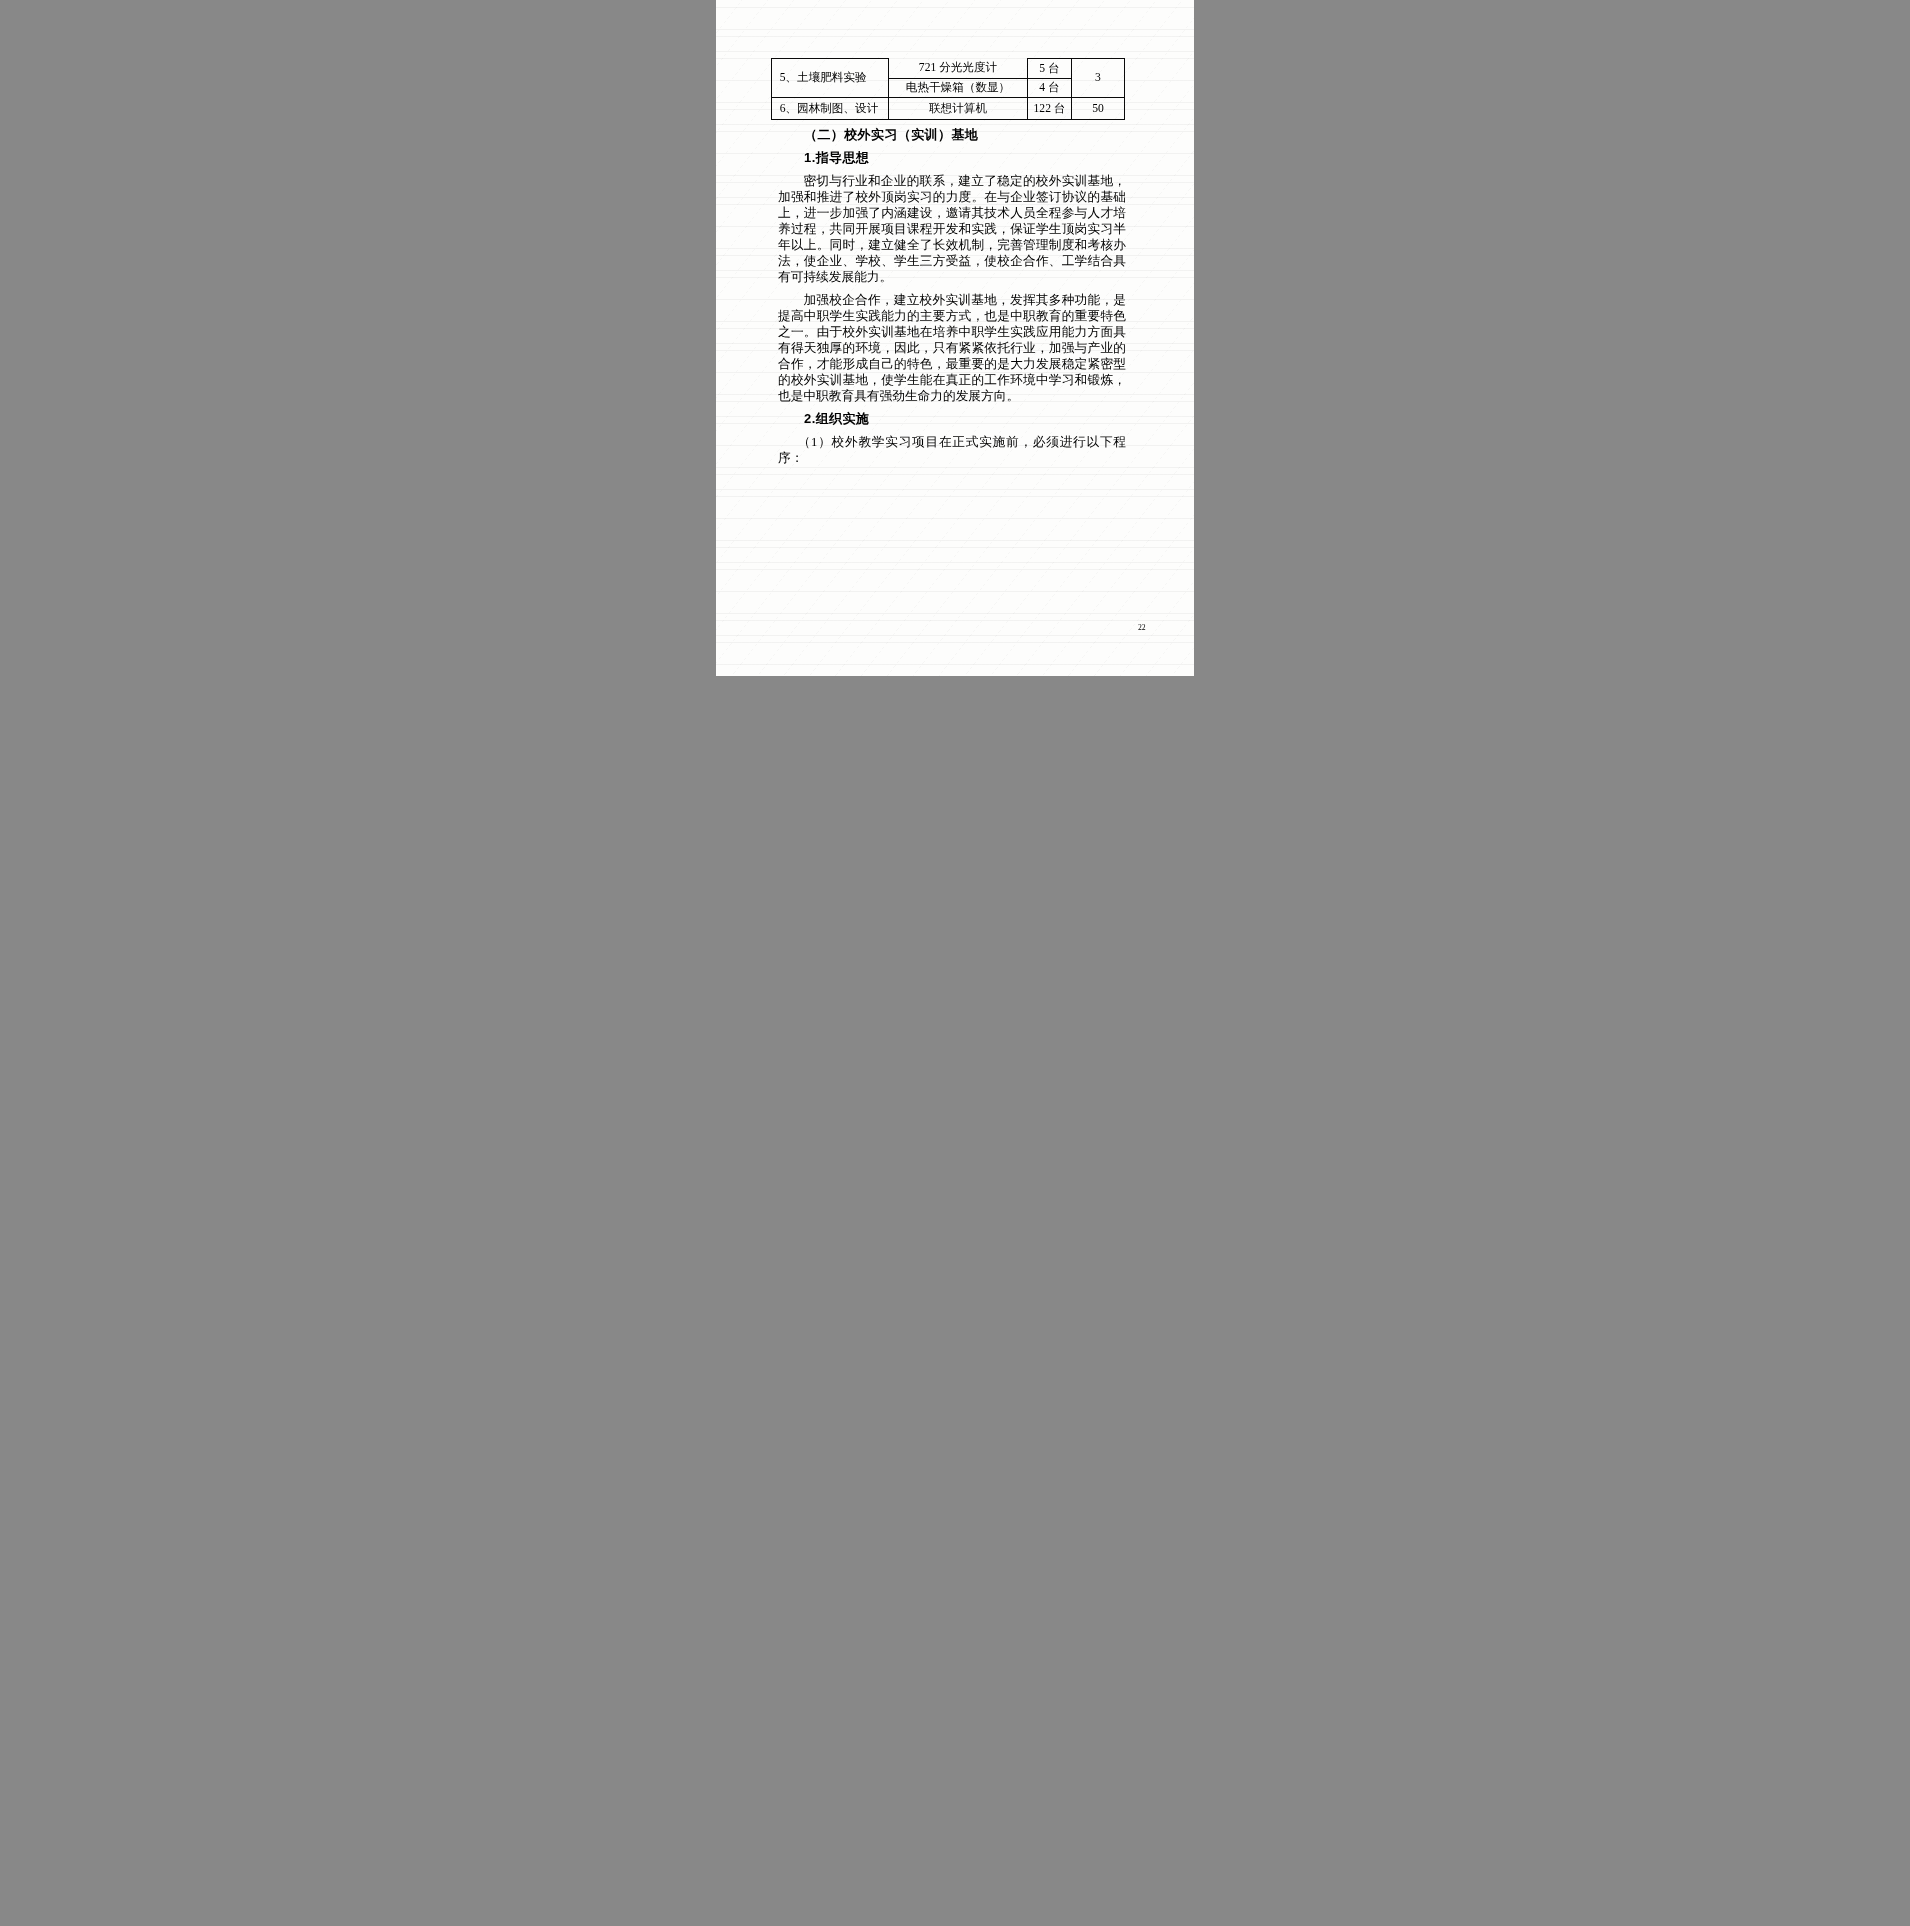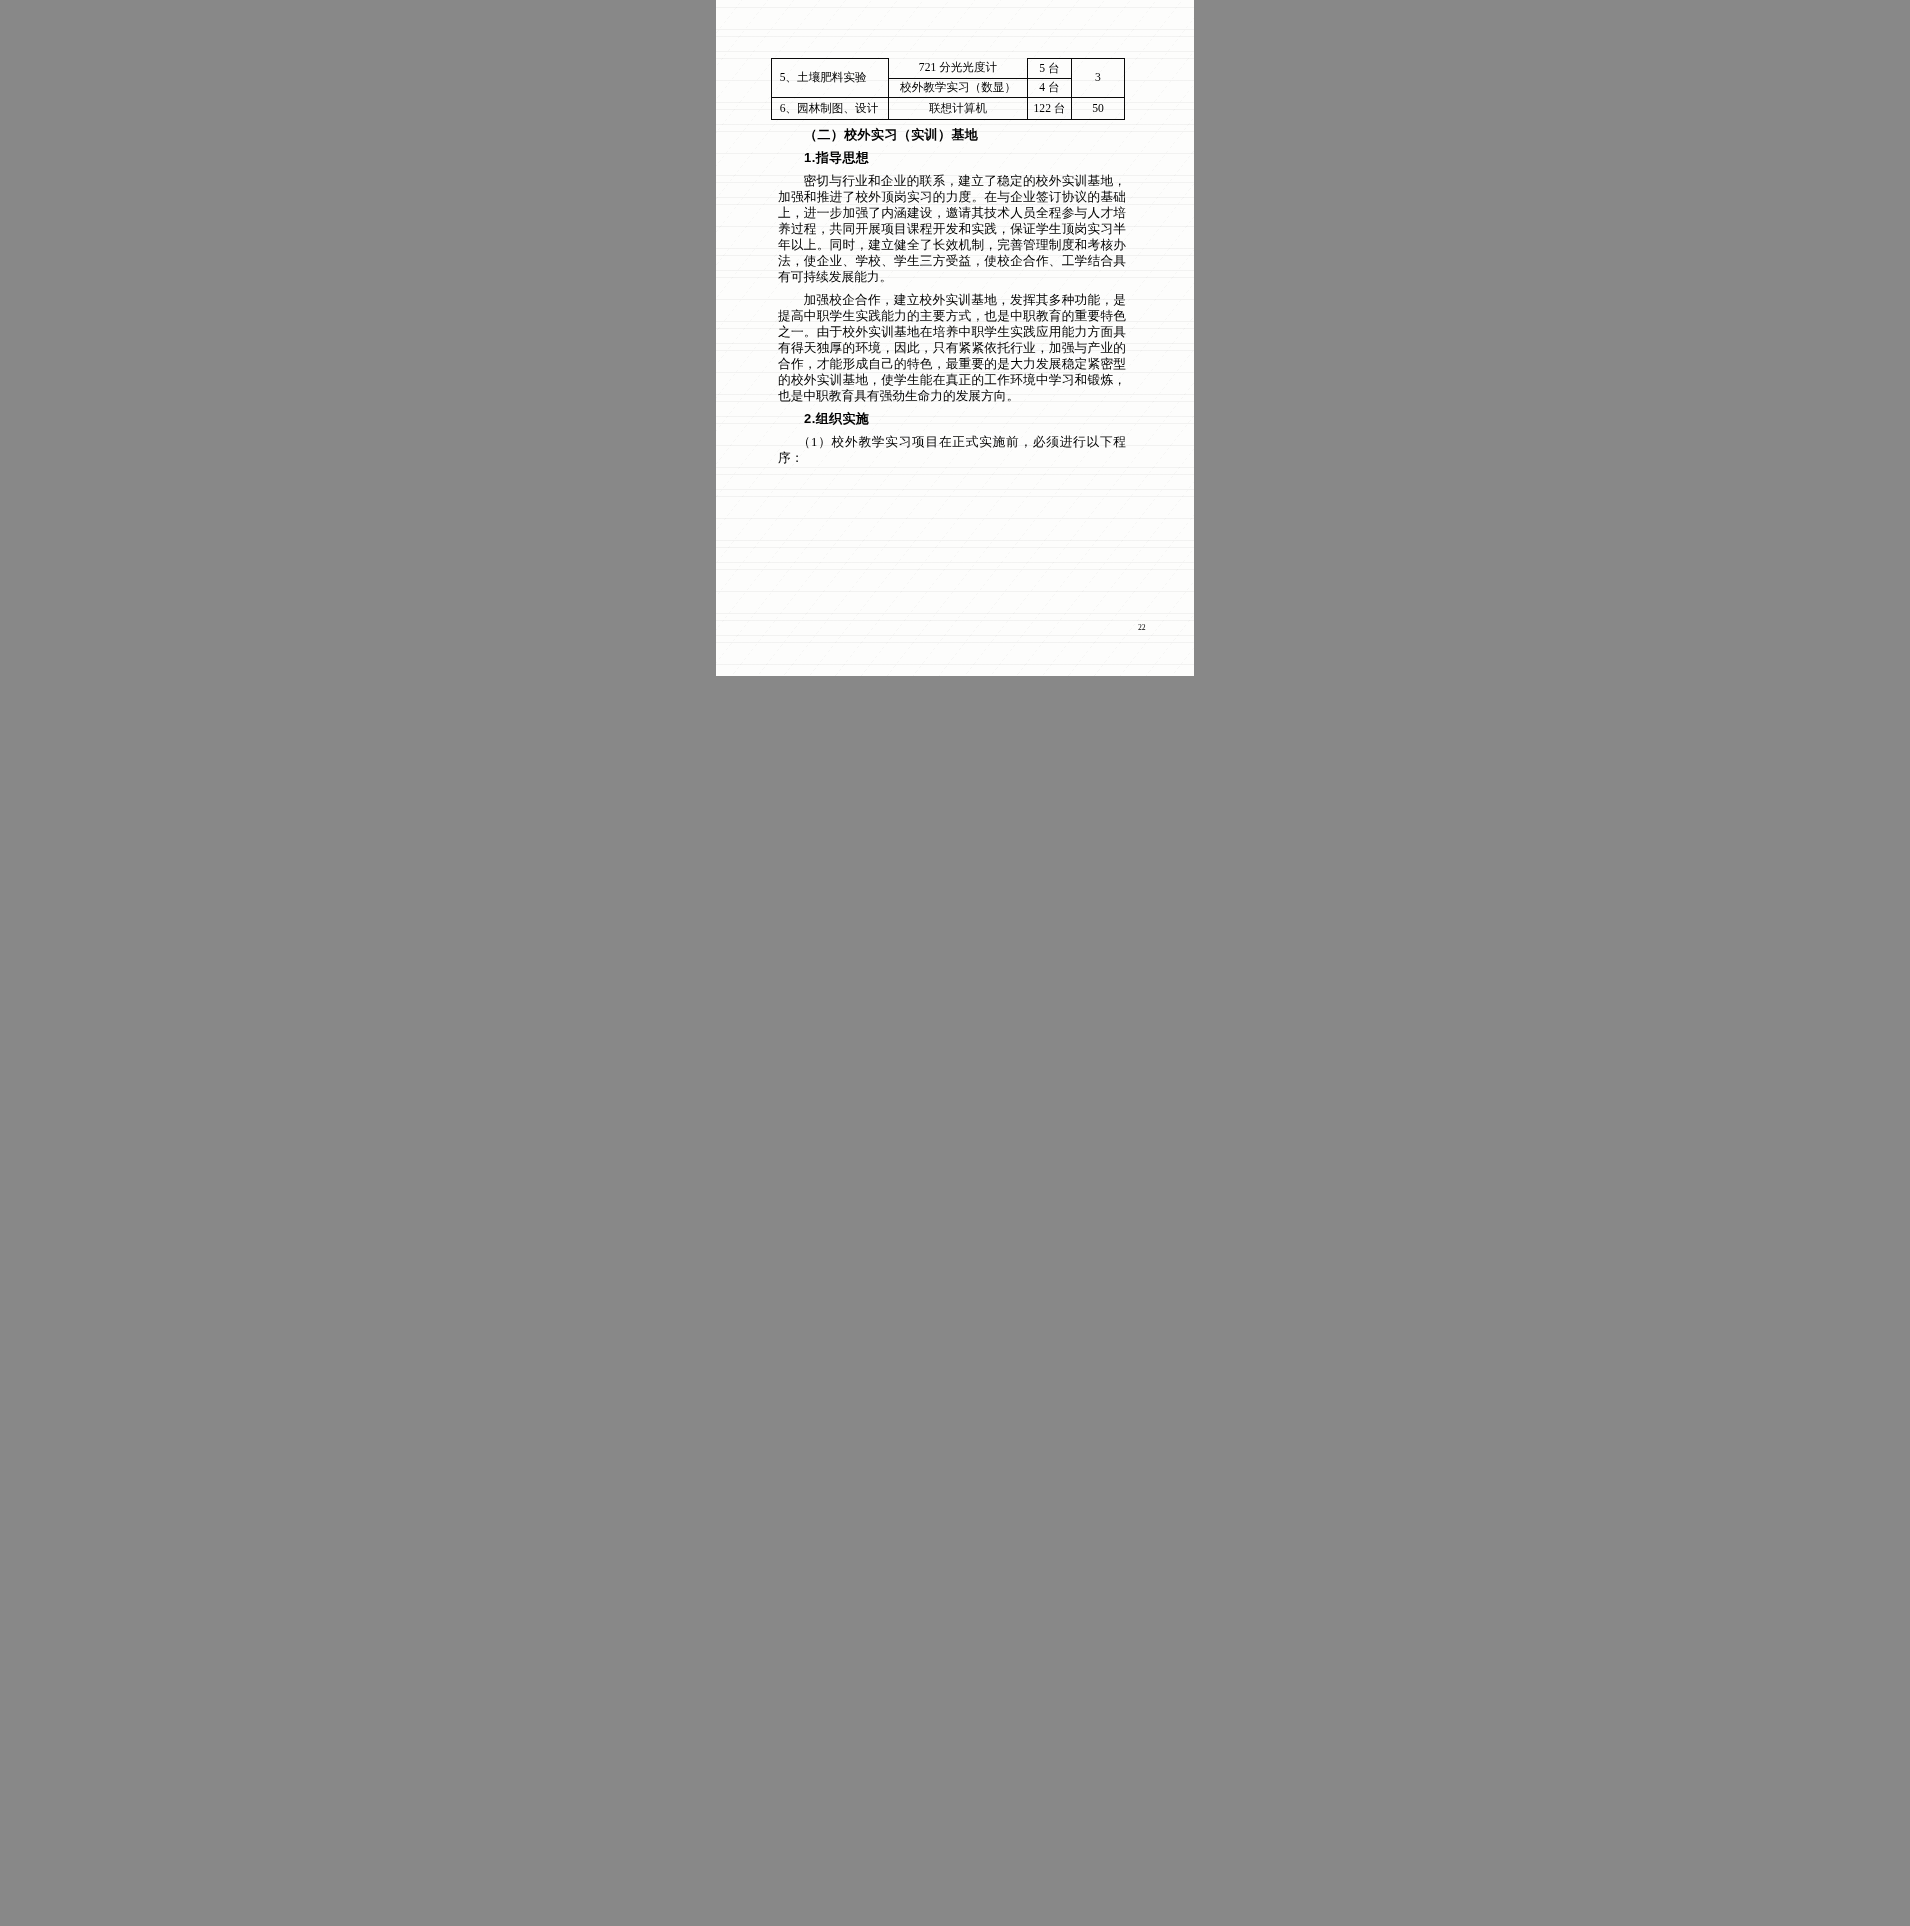--- a/index.html
+++ b/index.html
@@ -89,21 +89,21 @@
         <col style="width:53px">
       </colgroup>
       <tbody>
         <tr class="r1">
           <td class="cat" rowspan="2">5、土壤肥料实验</td>
           <td class="no-top">721 分光光度计</td>
           <td>5 台</td>
           <td rowspan="2">3</td>
         </tr>
         <tr class="r2">
-          <td>校外教学实习（数显）</td>
+          <td>电热干燥箱（数显）</td>
           <td>4 台</td>
         </tr>
         <tr class="r3">
           <td class="cat">6、园林制图、设计</td>
           <td>联想计算机</td>
           <td>122 台</td>
           <td>50</td>
         </tr>
       </tbody>
     </table>

